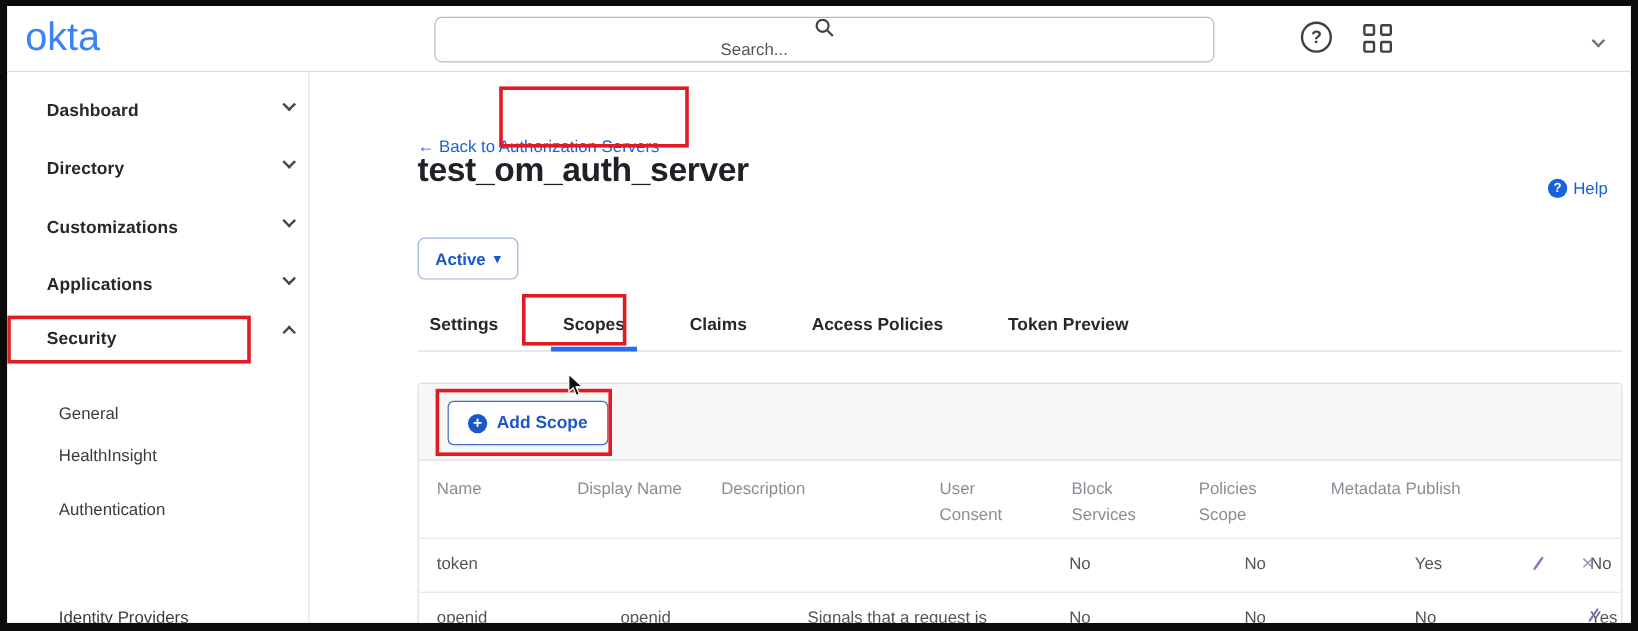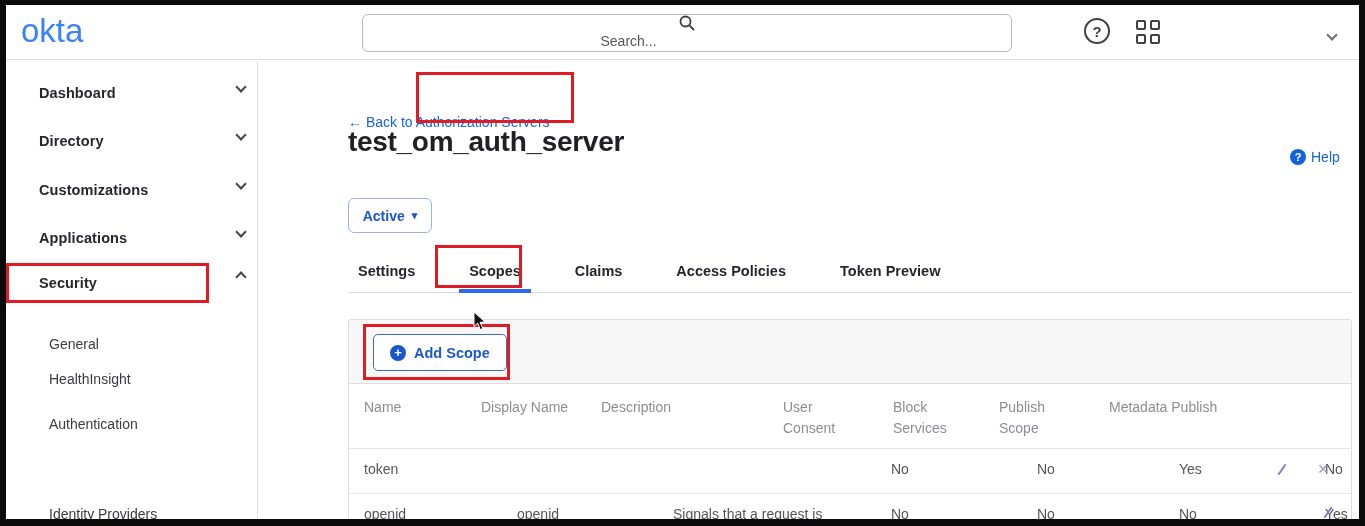--- a/index.html
+++ b/index.html
@@ -169,21 +169,21 @@
             <span>Add Scope</span>
           </div>
         </div>
 
         <div class="tbl-row tbl-head">
           <div class="cell">Name</div>
           <div class="cell">Display Name</div>
           <div class="cell">Description</div>
           <div class="cell">User Consent</div>
           <div class="cell">Block Services</div>
-          <div class="cell">Publish Scope</div>
+          <div class="cell">Policies Scope</div>
           <div class="cell">Metadata Publish</div>
           <div class="cell"></div>
         </div>
 
         <div class="tbl-row tbl-body-row">
           <div class="cell">token</div>
           <div class="cell"></div>
           <div class="cell"></div>
           <div class="cell">No</div>
           <div class="cell">No</div>

